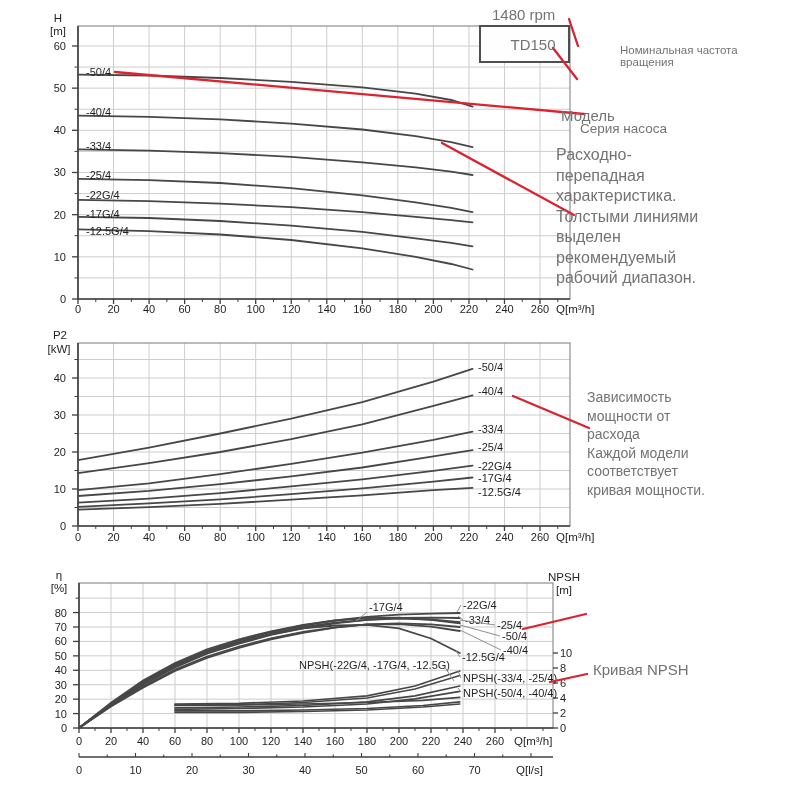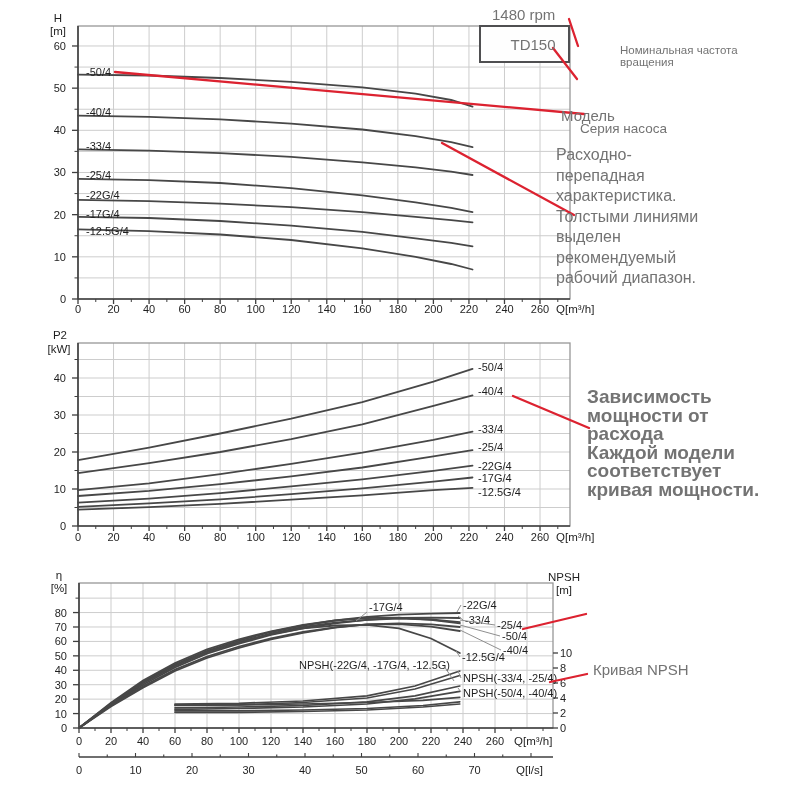--- a/index.html
+++ b/index.html
@@ -8,21 +8,21 @@
     font-family:"Liberation Sans", sans-serif;color:#1f1f1f;overflow:hidden;
   }
   .stage svg{position:absolute;left:0;top:0;}
   .overlay{position:absolute;white-space:pre-line;color:#737373;}
   .rpm{left:492px;top:6px;font-size:15px;}
   .series-box{left:480px;top:26px;width:106px;height:36px;display:flex;align-items:center;justify-content:center;font-size:15px;}
   .ann-rpm{left:580px;top:45px;font-size:11.5px;line-height:11.5px;margin-left:40px;}
   .ann-series{left:580px;top:73px;font-size:13.5px;margin-top:48px;}
   .ann-model{left:561px;top:107px;font-size:15px;}
   .ann-hq{left:556px;top:145px;font-size:16px;line-height:20.5px;}
-  .ann-power{left:587px;top:388px;font-size:19px;line-height:18.5px;font-weight:bold;}
+  .ann-power{left:587px;top:388px;font-size:14px;line-height:18.5px;}
   .ann-eff{left:589px;top:606px;font-size:15px;}
   .ann-npsh{left:593px;top:661px;font-size:15px;}
 </style>
 </head>
 <body>
 
 <div class="stage">
   <svg id="charts" width="800" height="800">
       <g>
         <line x1="113.53999999999999" y1="26" x2="113.53999999999999" y2="299" stroke="#cdcdcd" stroke-width="1"></line>

